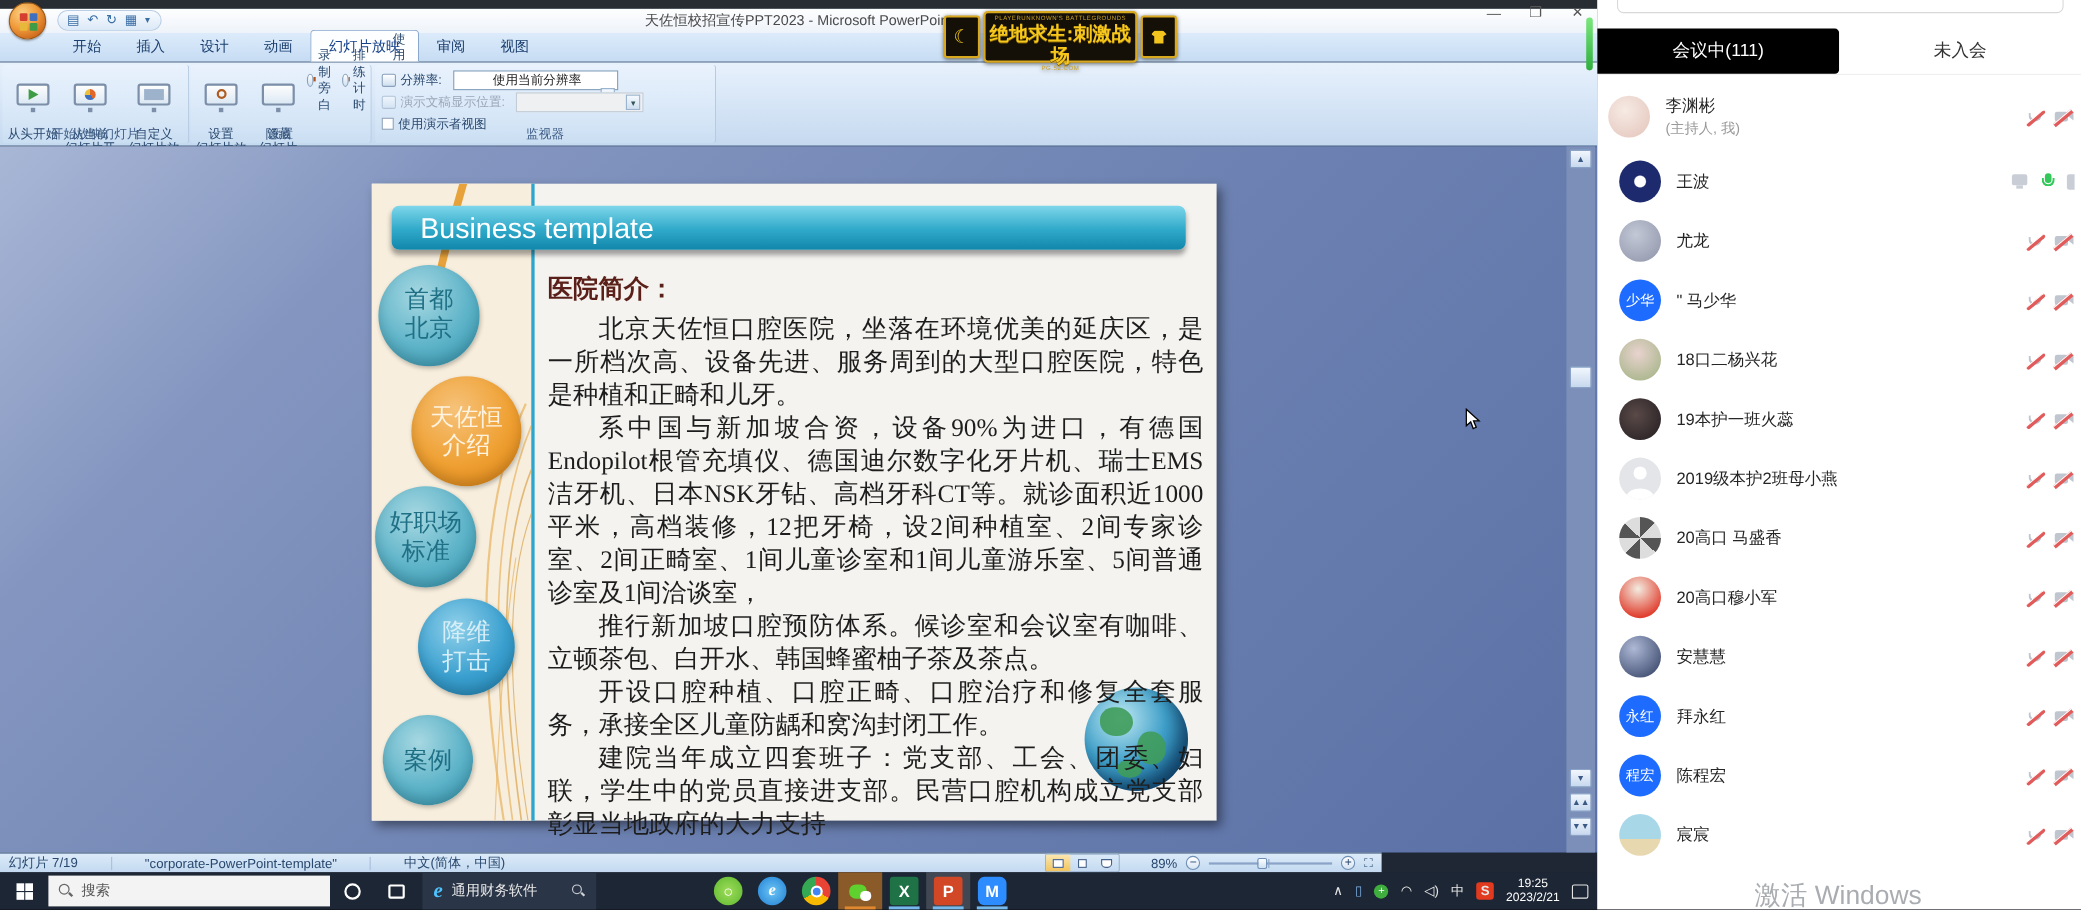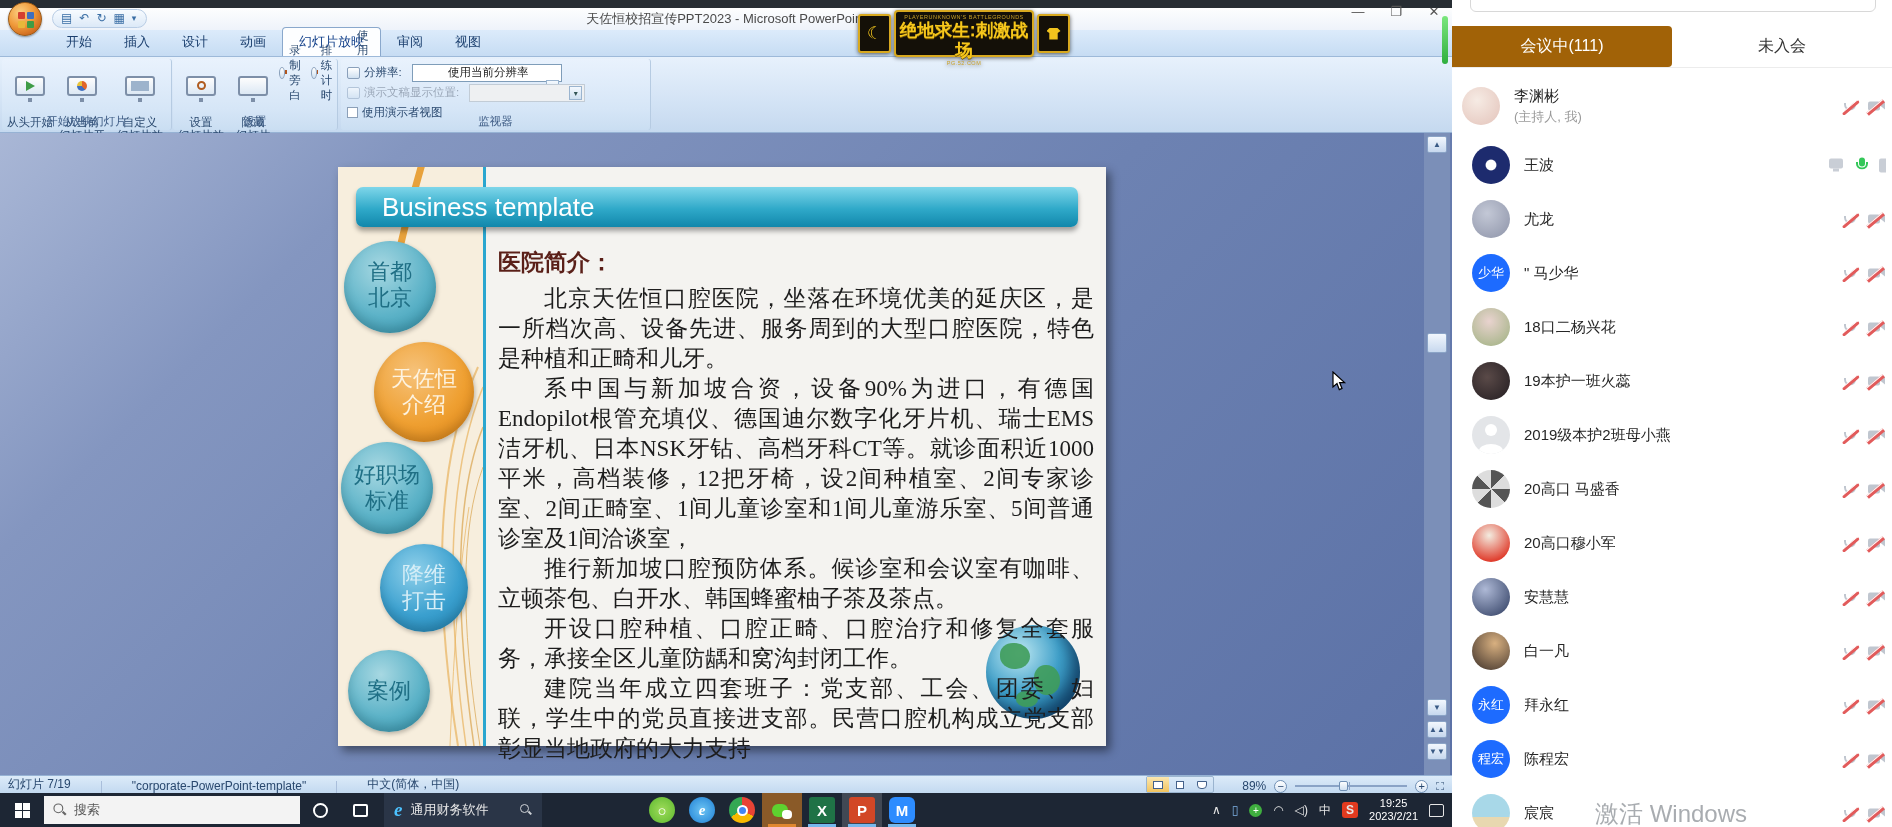--- a/index.html
+++ b/index.html
@@ -91,23 +91,23 @@
            box-shadow:inset -8px -8px 14px rgba(0,0,30,.4); overflow:hidden; }
   .globe i { position:absolute; background:#3f9c5a; border-radius:45% 55% 50% 50%; opacity:.9; }
   .decor { position:absolute; left:0; top:0; }
 
   
   .vscroll { position:absolute; left:1424px; top:133px; width:26px; height:642px; background:#7b8fb8; }
   .vbtn { position:absolute; left:3px; width:20px; height:17px; background:linear-gradient(#f2f7fd,#c7d8ee);
           border:1px solid #8aa3c6; border-radius:2px; font-size:8px; color:#3a5a85; text-align:center; line-height:16px; }
 
   
-  .statusbar { position:absolute; left:0; top:775px; width:1452px; height:18px;
+  .statusbar { position:absolute; left:0; top:775px; width:1256px; height:18px;
                background:linear-gradient(#dcebf9,#c3d9f0); border-top:1px solid #96b2d4;
-               display:flex; align-items:flex-end; font-size:12px; color:#29486e;gap:20px; }
+               display:flex; align-items:center; font-size:12px; color:#29486e;gap:20px; }
   .stsep { width:1px; height:12px; background:#a9bedb; margin:0 10px; }
   .viewbtns { display:flex; border:1px solid #9ab4cf; border-radius:2px; margin-left:auto; }
   .vb { width:22px; height:15px; display:flex; align-items:center; justify-content:center; }
   .vb.sel { background:linear-gradient(#fbe7b0,#f2c45e); }
   .vb i { width:10px; height:8px; border:1px solid #44618a; background:#fff; }
   .zoomer { display:flex; align-items:center; gap:8px; margin:0 8px; }
   .ztrack { width:112px; height:2px; background:#8aa3c6; position:relative; }
   .ztrack .notch { position:absolute; left:54px; top:-3px; width:1px; height:8px; background:#8aa3c6; }
   .zthumb { position:absolute; left:44px; top:-4px; width:9px; height:10px; background:linear-gradient(#fdfefe,#cfe0f1);
             border:1px solid #7090b5; border-radius:2px; }
@@ -149,21 +149,21 @@
   .btitle { font-size:17.5px; font-weight:bold; color:#f6c71c; text-shadow:0 1px 0 #7a5a00; line-height:20px; }
   .shirt { width:14px; height:12px; background:#f2c41d; clip-path:polygon(25% 0,75% 0,100% 30%,80% 45%,80% 100%,20% 100%,20% 45%,0 30%); }
 
   
   .panel { position:absolute; left:1452px; top:0; width:440px; height:827px; background:#fff; overflow:hidden; }
   .psearch { position:absolute; left:18px; top:-24px; width:406px; height:36px; border:1px solid #d8d8d8;
              border-radius:6px; background:#fff; }
   .ptabs { position:absolute; left:0; top:26px; width:440px; height:42px; display:flex;
            border-bottom:1px solid #ececec; }
   .ptab { flex:1; display:flex; align-items:center; justify-content:center; font-size:16px; color:#333; background:#fff; }
-  .ptab.active { background:#a16207; color:#fff; border-radius:0 4px 4px 0; }
+  .ptab.active { background:#000000; color:#fff; border-radius:0 4px 4px 0; }
   .rows { position:absolute; left:0; top:74px; width:440px; }
   .prow { position:relative; height:54px; display:flex; align-items:center; padding-left:20px; }
   .prow.tall { height:64px;padding-left:10px; }
   .pav { width:38px; height:38px; border-radius:50%; flex:none; position:relative; overflow:hidden;
          display:flex; align-items:center; justify-content:center; }
   .pav.initials { background:#1d6bff; color:#fff; font-size:13px; }
   .pav.default { background:#e3e5e8; }
   .pav.default::before { content:""; position:absolute; top:8px; left:13px; width:12px; height:12px; border-radius:50%; background:#fff; }
   .pav.default::after { content:""; position:absolute; bottom:-4px; left:7px; width:24px; height:14px; border-radius:50% 50% 0 0; background:#fff; }
   .pinfo { margin-left:14px; min-width:0; }
@@ -609,32 +609,20 @@
             <div class="pname">安慧慧</div>
           </div>
         <div class="picons">
             <span class="ic-mic slash"></span>
             <span class="ic-cam slash">
               <i></i>
             </span>
           </div>
       </div>
 
-      <div class="prow">
-        <div class="pav" style="background:radial-gradient(circle at 60% 30%,#d8b080,#3a2e28)"></div>
-        <div class="pinfo">
-            <div class="pname">白一凡</div>
-          </div>
-        <div class="picons">
-            <span class="ic-mic slash"></span>
-            <span class="ic-cam slash">
-              <i></i>
-            </span>
-          </div>
-      </div>
 
       <div class="prow">
         <div class="pav initials">永红</div>
         <div class="pinfo">
             <div class="pname">拜永红</div>
           </div>
         <div class="picons">
             <span class="ic-mic slash"></span>
             <span class="ic-cam slash">
               <i></i>

